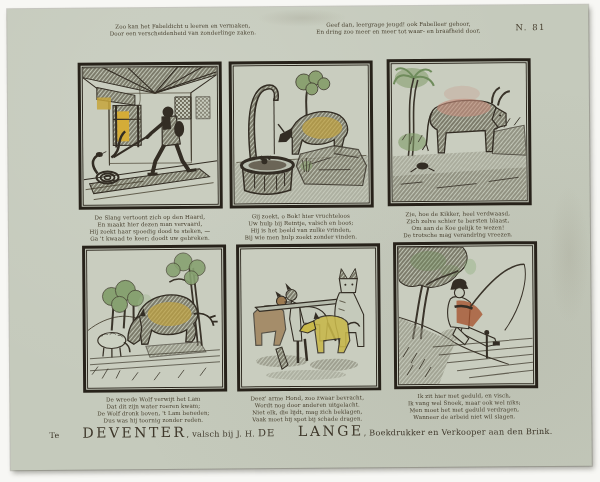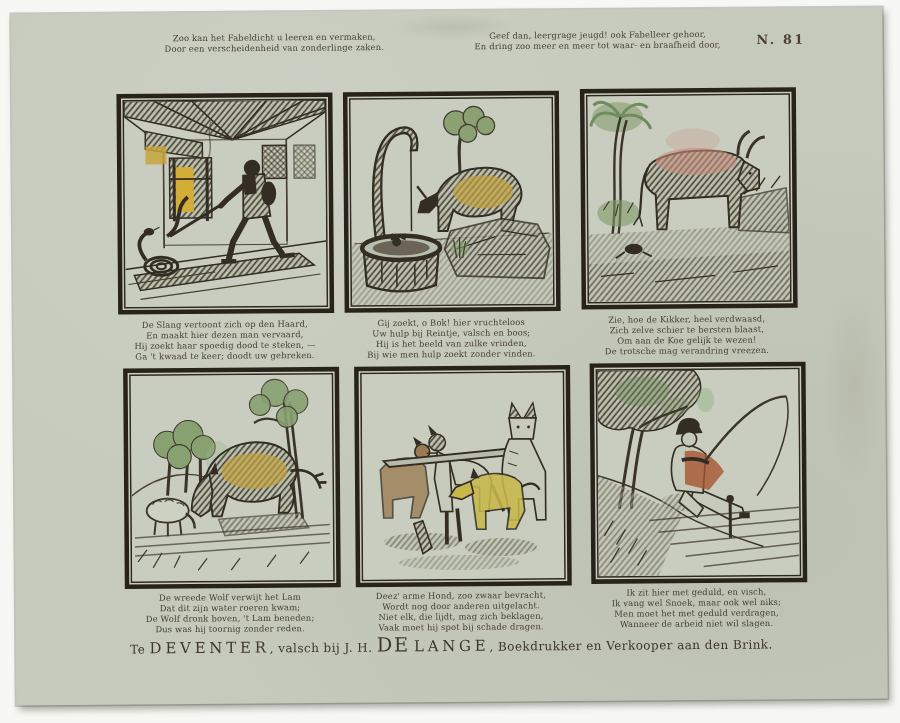--- a/index.html
+++ b/index.html
@@ -21,44 +21,44 @@
   .stain{position:absolute;border-radius:50%;pointer-events:none;}
   .stain.s1{left:250px;top:2px;width:90px;height:18px;background:radial-gradient(ellipse,rgba(110,100,80,.14),rgba(0,0,0,0) 70%);}
   .stain.s2{left:540px;top:180px;width:40px;height:140px;background:radial-gradient(ellipse,rgba(110,100,80,.10),rgba(0,0,0,0) 70%);}
   .hdr{
     position:absolute;text-align:center;color:#48402f;
     font-size:5.6px;line-height:7px;letter-spacing:.1px;white-space:nowrap;
   }
   .hdr-left{left:93px;top:15px;width:165px;}
   .hdr-right{left:296px;top:15px;width:190px;}
   .sheet-number{
-    position:absolute;left:497px;top:17px;color:#4a4232;
-    font-size:8.5px;letter-spacing:1.5px;font-weight:bold;
+    position:absolute;left:508px;top:17px;color:#4a4232;
+    font-size:8.5px;letter-spacing:1.5px;font-weight:normal;
   }
   .panel{position:absolute;}
   .frame{
     position:relative;width:138px;height:141px;border:3px solid #27221a;
     background:#c9cdbf;
   }
   .frame-inner{position:absolute;inset:1px;border:1px solid #2e2920;overflow:hidden;}
   .frame-inner svg{display:block;width:100%;height:100%;}
   .p1{left:70px;top:54px;} .p2{left:221px;top:54px;} .p3{left:379px;top:53px;}
   .p4{left:73px;top:237px;} .p5{left:227px;top:237px;} .p6{left:384px;top:236px;}
   .caption{
     position:absolute;width:170px;text-align:center;color:#48402f;
     font-size:5.6px;line-height:7px;letter-spacing:.1px;white-space:nowrap;
   }
   .c1{left:56px;top:206px;} .c2{left:207px;top:206px;} .c3{left:364px;top:205px;}
   .c4{left:58px;top:388px;} .c5{left:212px;top:388px;} .c6{left:369px;top:387px;}
   .imprint{
     position:absolute;left:0;top:416px;width:100%;text-align:center;
     color:#3e372a;font-size:8px;letter-spacing:.3px;
   }
-  .imprint .big{font-size:10px;letter-spacing:2.5px;}
-  .imprint .sc{font-size:13px;letter-spacing:1px;}
+  .imprint .big{font-size:14px;letter-spacing:2.5px;margin-left:20px;}
+  .imprint .sc{font-size:10px;letter-spacing:1px;}
 </style>
 </head>
 <body>
 
 <div class="scan">
   <div class="paper">
     <div class="stain s1"></div>
     <div class="stain s2"></div>
 
     <div class="hdr hdr-left">

